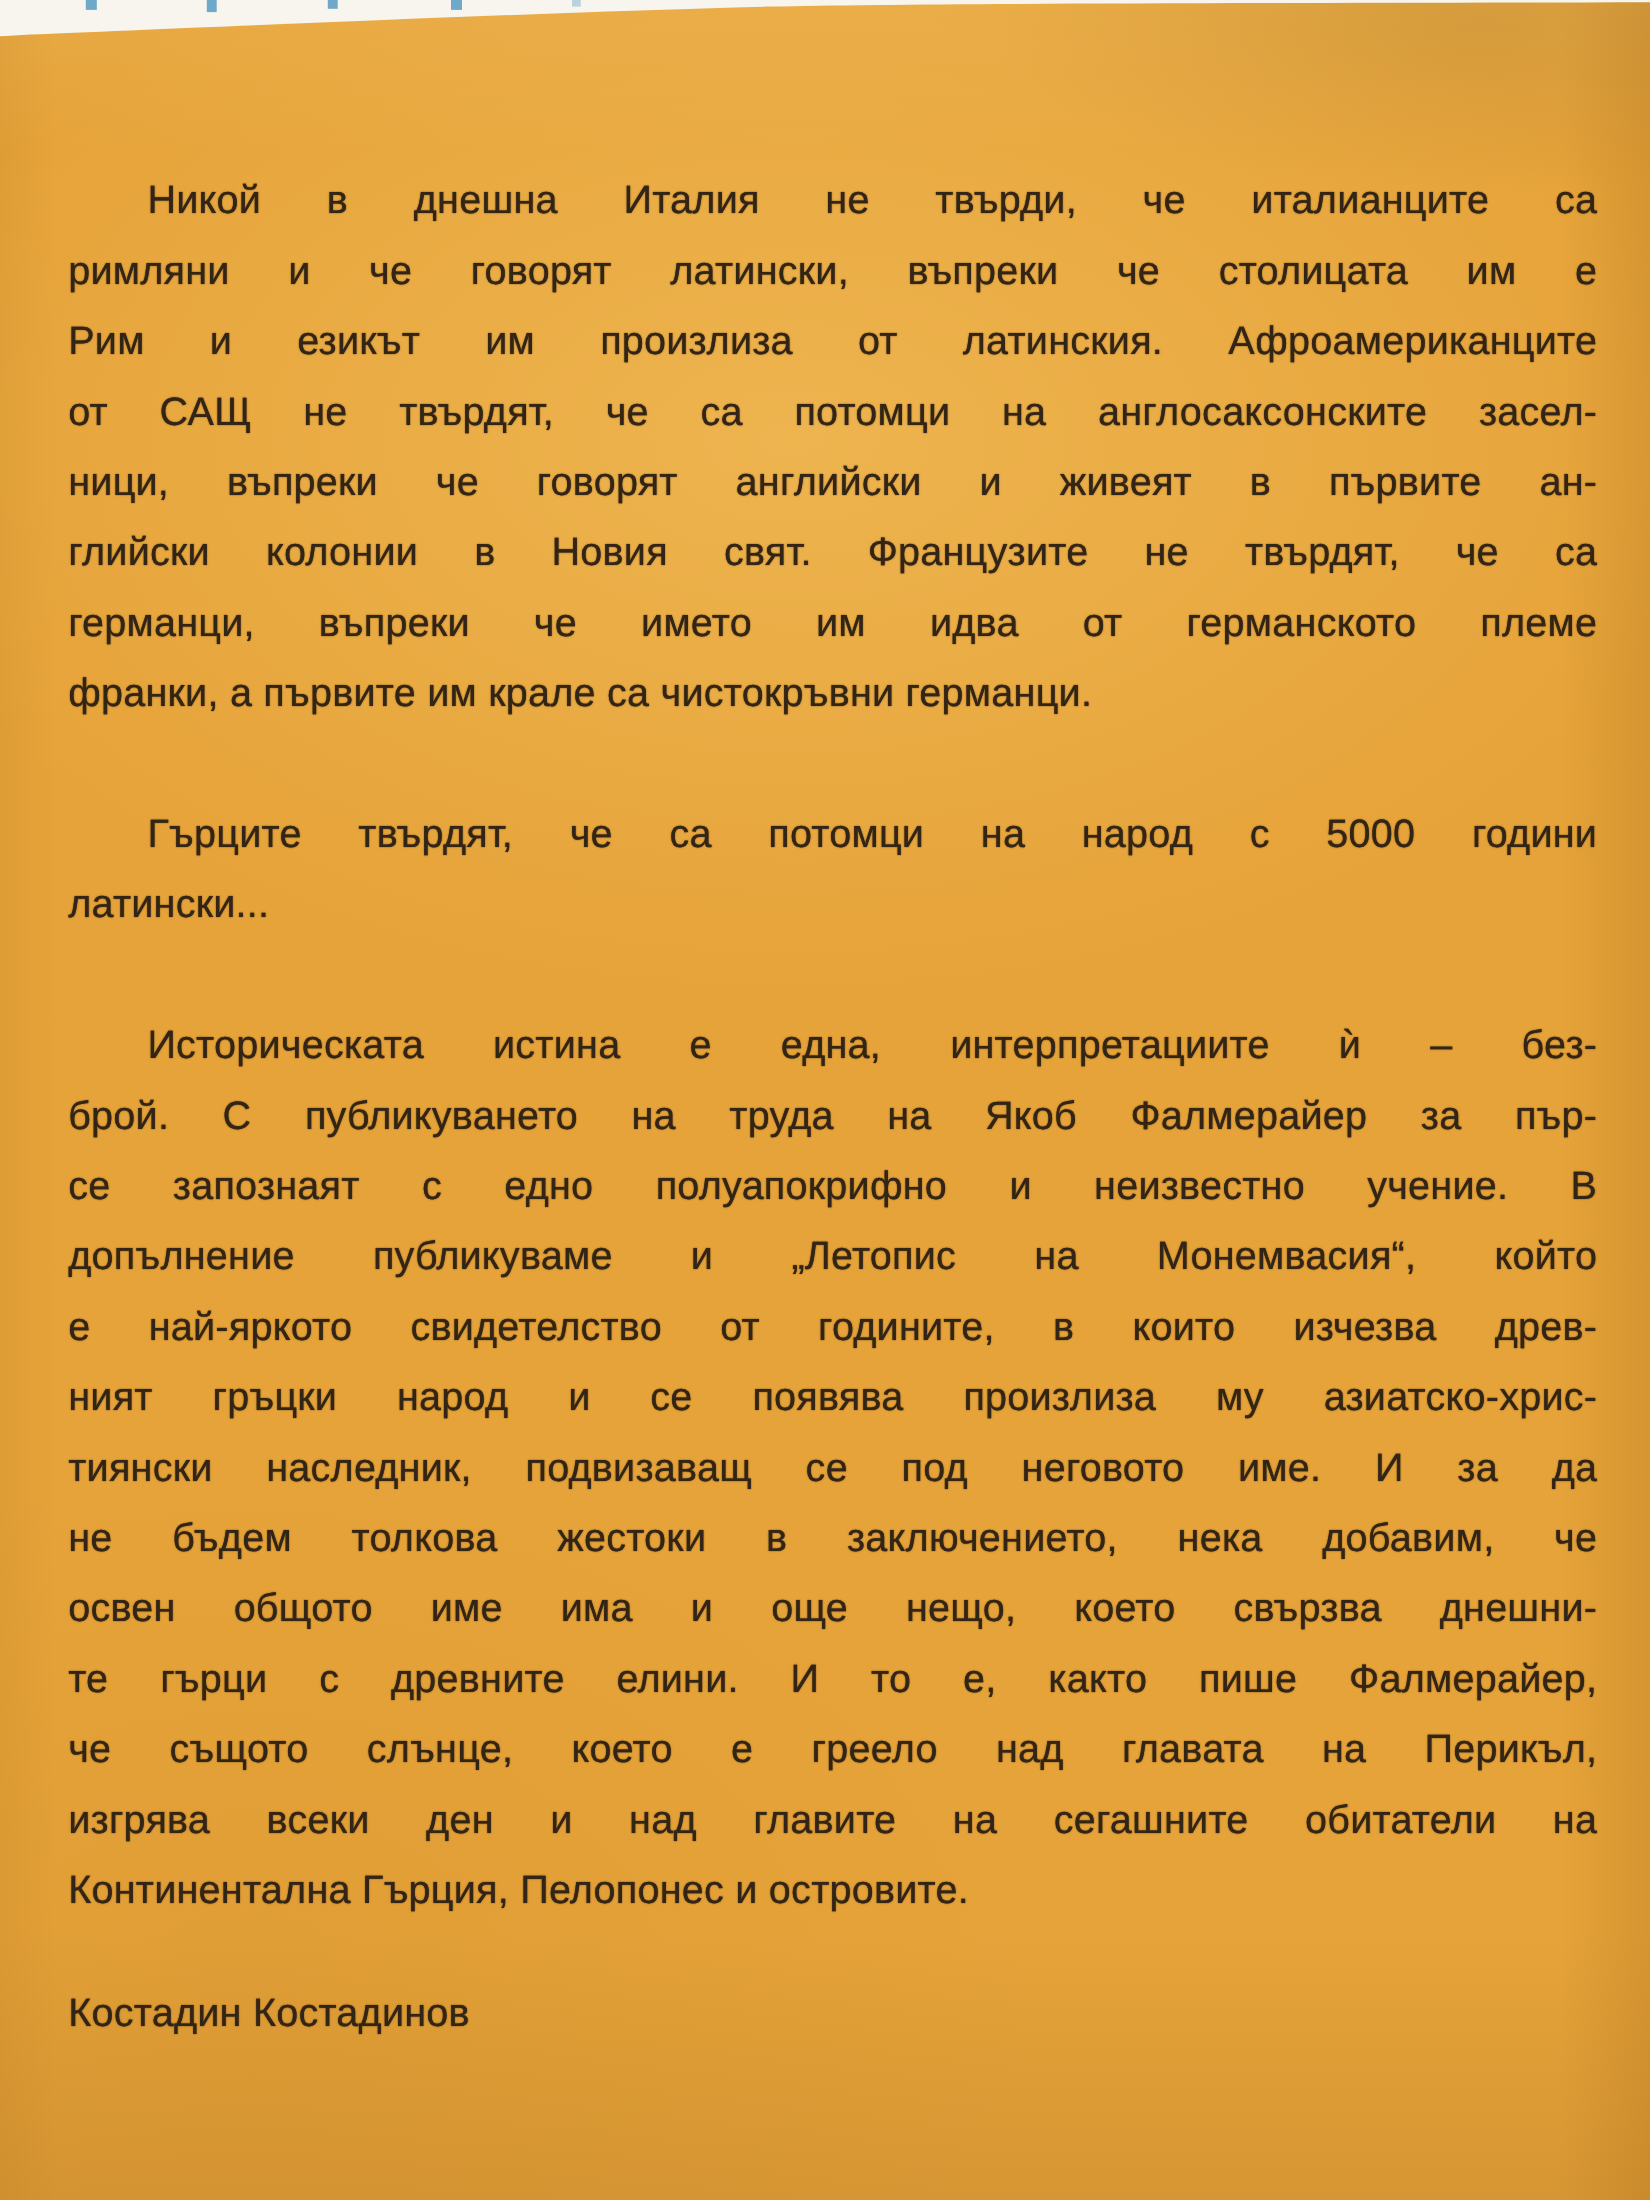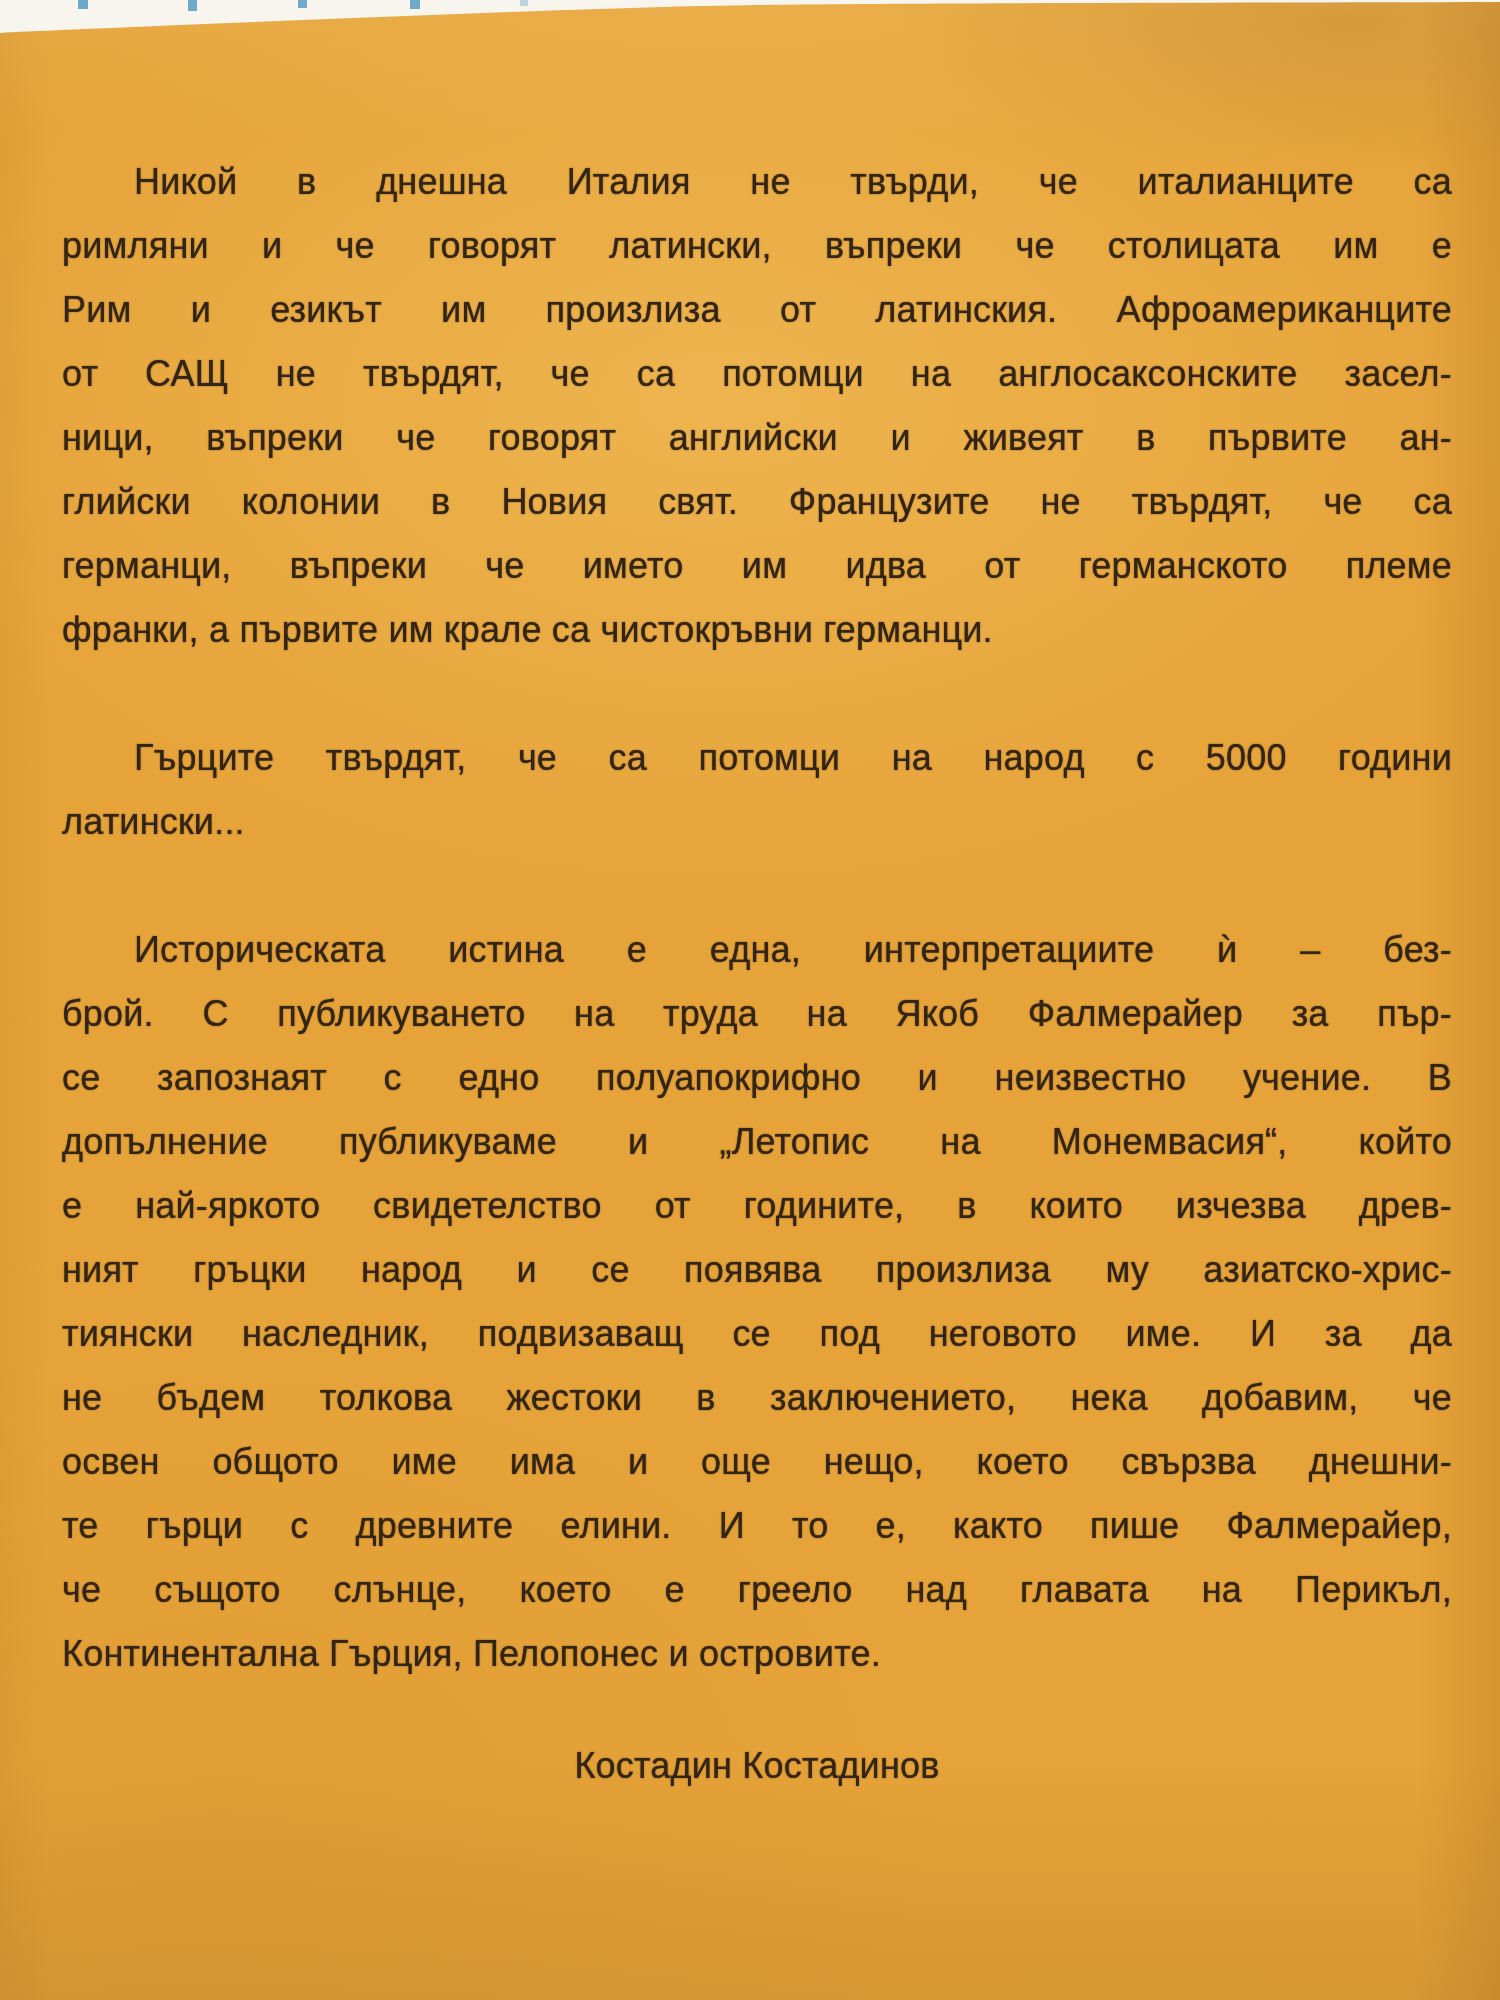--- a/index.html
+++ b/index.html
@@ -56,21 +56,21 @@
   }
   .line.first {
     text-indent: 72px;
   }
   .line.last {
     text-align-last: left;
   }
   .signature {
     margin-top: 48px;
     height: 64px;
-    text-align: center;
+    text-align: left;
   }
 </style>
 </head>
 <body>
 
 <div class="page">
 
   <svg class="top-strip" viewBox="0 0 1500 40" xmlns="http://www.w3.org/2000/svg" aria-hidden="true">
     <path d="M0,0 L1500,0 L1500,2 C1100,3 830,3 700,6 C540,10 330,19 180,25 C90,29 30,31 0,33 Z" fill="#f7f5ee"></path>
     <g fill="#6fa9c9">
@@ -103,19 +103,20 @@
           <div class="line">брой. С публикуването на труда на Якоб Фалмерайер за пър-</div>
           <div class="line">се запознаят с едно полуапокрифно и неизвестно учение. В</div>
           <div class="line">допълнение публикуваме и „Летопис на Монемвасия“, който</div>
           <div class="line">е най-яркото свидетелство от годините, в които изчезва древ-</div>
           <div class="line">ният гръцки народ и се появява произлиза му азиатско-хрис-</div>
           <div class="line">тиянски наследник, подвизаващ се под неговото име. И за да</div>
           <div class="line">не бъдем толкова жестоки в заключението, нека добавим, че</div>
           <div class="line">освен общото име има и още нещо, което свързва днешни-</div>
           <div class="line">те гърци с древните елини. И то е, както пише Фалмерайер,</div>
           <div class="line">че същото слънце, което е греело над главата на Перикъл,</div>
+          <div class="line">изгрява всеки ден и над главите на сегашните обитатели на</div>
           <div class="line last">Континентална Гърция, Пелопонес и островите.</div>
         </div>
       </div>
     <div class="signature">Костадин Костадинов</div>
   </div>
 
 </div>
 
 </body></html>

